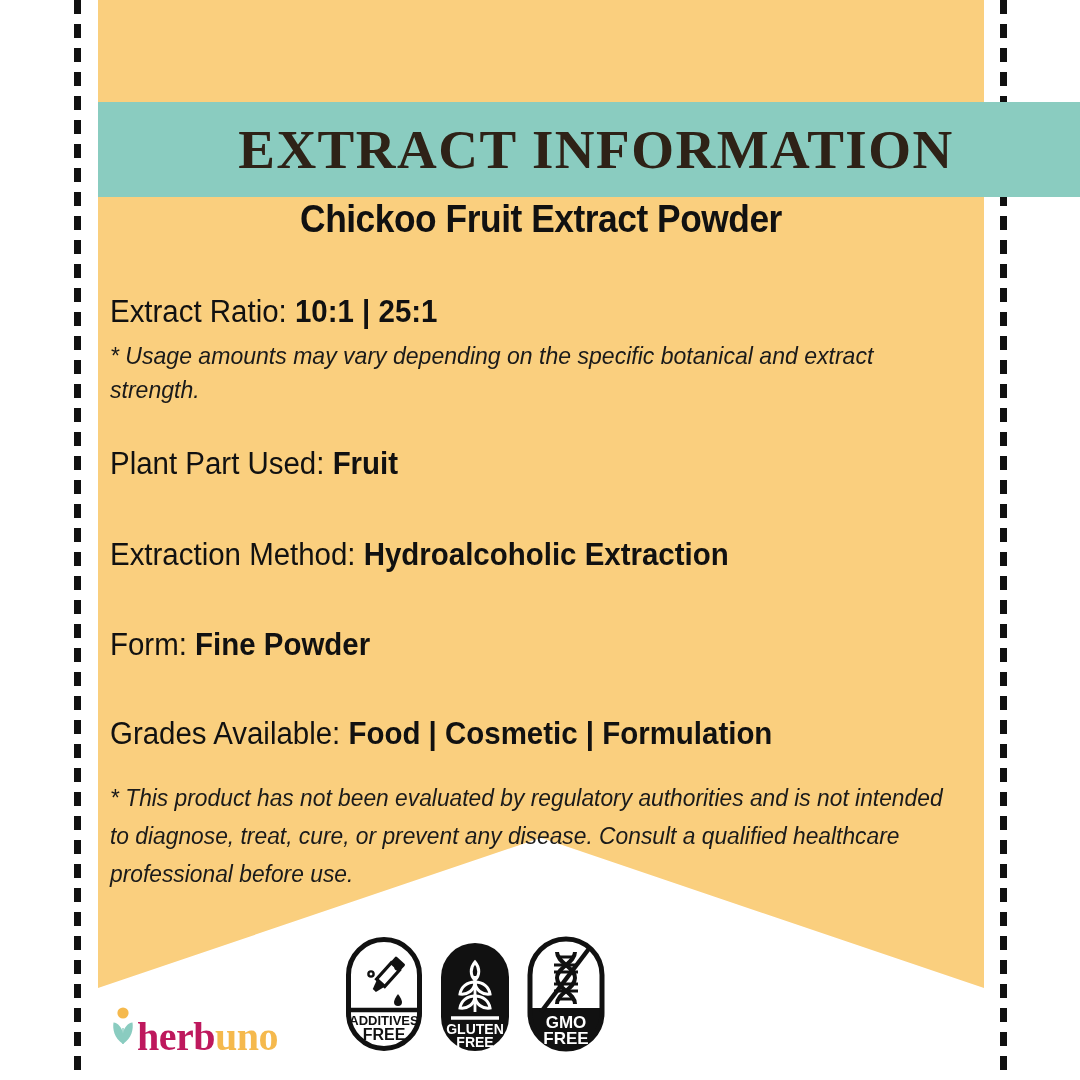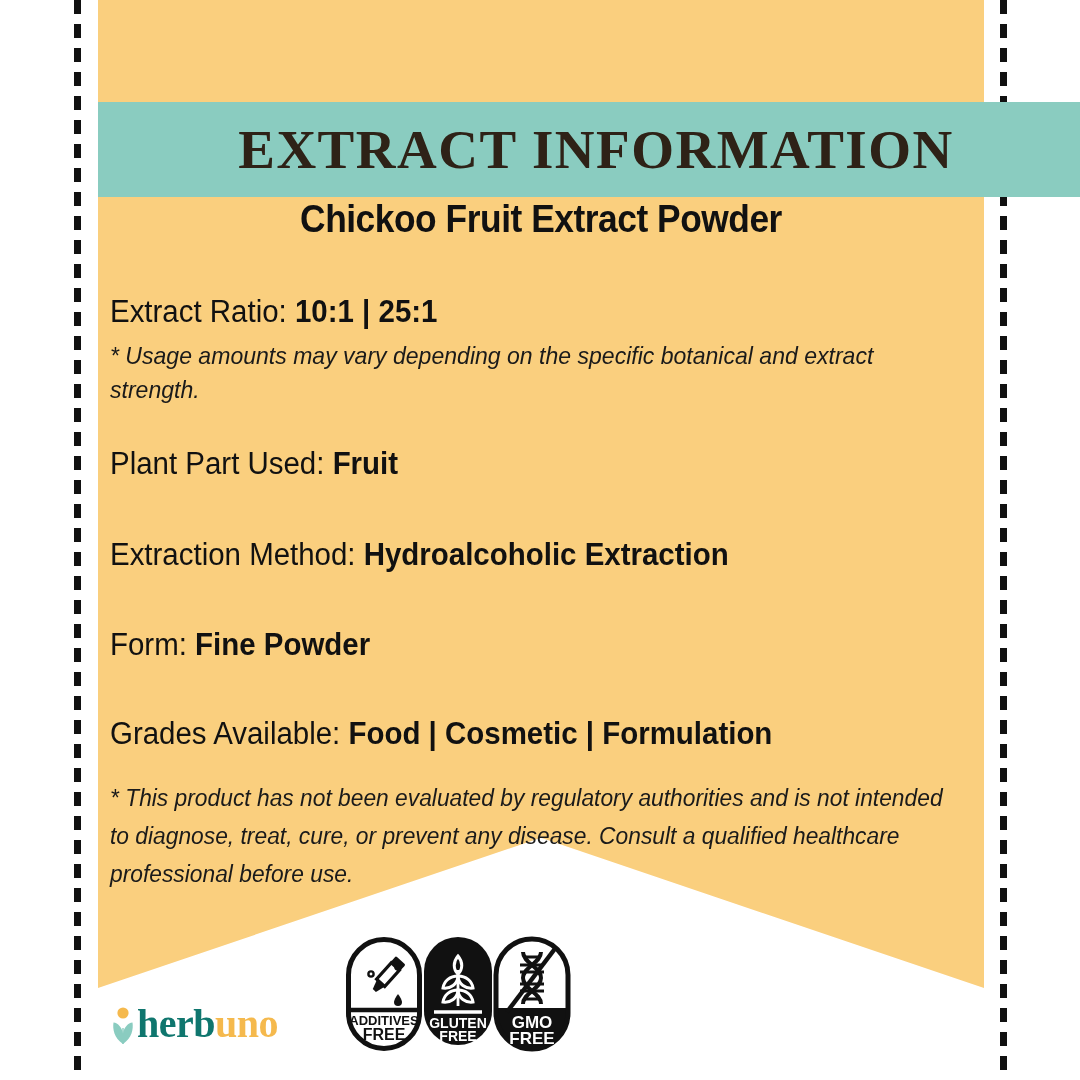--- a/index.html
+++ b/index.html
@@ -136,30 +136,31 @@
     margin-right: 1px;
     align-self: flex-end;
     margin-bottom: 1px;
   }
   .logo-word {
     font-family: "Liberation Serif", "DejaVu Serif", serif;
     font-weight: bold;
     font-size: 40px;
     letter-spacing: -0.5px;
   }
-  .logo-herb { color: #0f766e; }
-  .logo-uno  { color: #F5B94D; }
+  .logo-herb { color: #be185d; }
+  .logo-uno  { color: #F5B94D; margin-top: 13px; }
 
   
   .badges {
     position: absolute;
     left: 345px;
     top: 936px;
     display: flex;
-    align-items: flex-start;
+    align-items: flex-end;
+    gap: 17px;
   }
   .badge { display: block; }
 </style>
 </head>
 <body>
 
 <div class="rail rail-left"></div>
 <div class="rail rail-right"></div>
 
 <div class="panel"></div>

